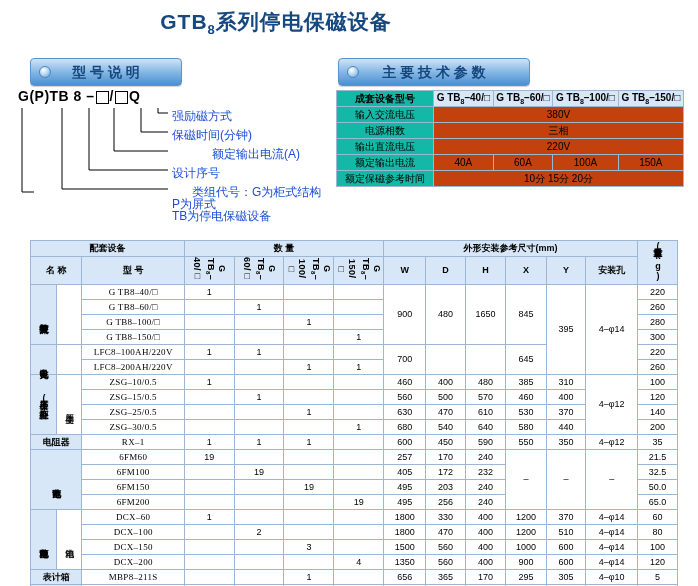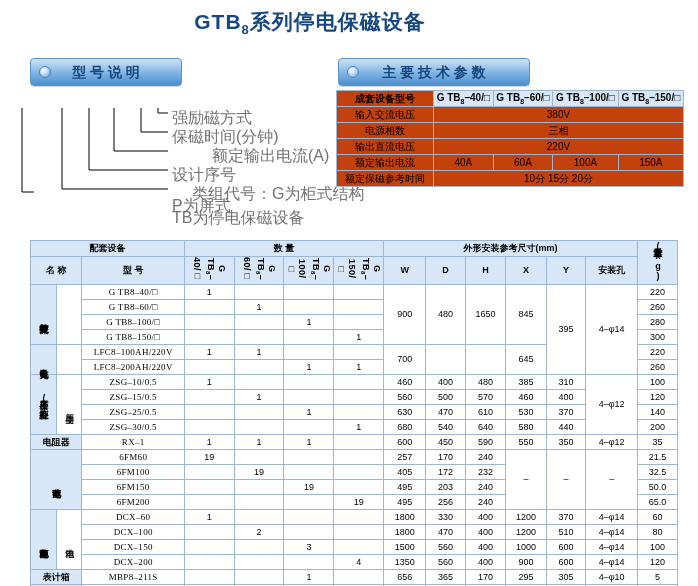--- a/index.html
+++ b/index.html
@@ -6,21 +6,21 @@
   body{
     width:698px;height:586px;background:#ffffff;
     font-family:"Liberation Sans","DejaVu Sans",sans-serif;
     color:#000;overflow:hidden;position:relative;
   }
   .page{position:relative;width:698px;height:586px;}
 
   
   .main-title{
     position:absolute;left:0;top:8px;width:552px;text-align:center;
-    font-size:21px;font-weight:bold;color:#16477e;letter-spacing:1px;padding-left:34px;
+    font-size:21px;font-weight:bold;color:#16477e;letter-spacing:1px;
   }
   .main-title sub{font-size:13px;}
 
   
   .banner{
     position:absolute;height:26px;line-height:26px;
     background:linear-gradient(to bottom,#cfe3f7 0%,#7fb3e2 55%,#4c8fd0 100%);
     border:1px solid #5b93cf;border-radius:4px;
     color:#16477e;font-weight:bold;font-size:14px;text-align:center;
     box-shadow:0 1px 1px rgba(0,0,0,.18);
@@ -38,42 +38,42 @@
   .model-code{
     position:absolute;left:18px;top:88px;font-size:14px;font-weight:bold;color:#000;
     letter-spacing:.5px;white-space:nowrap;
   }
   .model-code .box{
     display:inline-block;width:11px;height:11px;border:1px solid #000;
     vertical-align:middle;margin:0 1px;
   }
   .mlines{position:absolute;left:0;top:80px;width:330px;height:130px;}
   .mlabel{
-    position:absolute;font-size:16px;color:#737373;white-space:nowrap;
+    position:absolute;font-size:12px;color:#1d4ed8;white-space:nowrap;
   }
   #ml1{left:172px;top:108px;}
   #ml2{left:172px;top:127px;}
   #ml3{left:172px;top:146px;margin-left:40px;}
   #ml4{left:172px;top:165px;}
   #ml5{left:180px;top:184px;margin-left:12px;}
   #ml6{left:172px;top:196px;}
   #ml7{left:172px;top:208px;}
 
   
   table{border-collapse:collapse;}
   .spec{
     position:absolute;left:336px;top:90px;width:348px;
     font-size:10px;
   }
   .spec td{
     border:1px solid #9bb7d4;height:15px;text-align:center;padding:0 2px;
     background:#c2410c;
   }
   .spec td.hd{background:#d7e7f7;font-weight:bold;}
-  .spec td.lbl{background:#c2410c;width:92px;}
+  .spec td.lbl{background:#14b8a6;width:92px;}
   .spec sub{font-size:7px;}
 
   
   .big{
     position:absolute;left:30px;top:240px;width:648px;
     font-size:9px;
   }
   .big td{
     border:1px solid #9bb7d4;text-align:center;padding:0 1px;height:14px;
     line-height:11px;
@@ -103,20 +103,23 @@
     <span class="banner-dot"></span>
     <span>型 号 说 明</span>
   </div>
 
   <div class="banner" id="banner-spec">
     <span class="banner-dot"></span>
     <span>主 要 技 术 参 数</span>
   </div>
 
 
+  <div class="model-code">
+    <span>G(P)TB 8 –</span><span class="box"></span><span>/</span><span class="box"></span><span>Q</span>
+  </div>
 
   <svg class="mlines">
     <g stroke="#000" stroke-width="1" fill="none">
 
       <line x1="158" y1="28" x2="158" y2="33"></line>
       <line x1="158" y1="33" x2="168" y2="33"></line>
 
       <line x1="141" y1="28" x2="141" y2="52"></line>
       <line x1="141" y1="52" x2="168" y2="52"></line>
 

